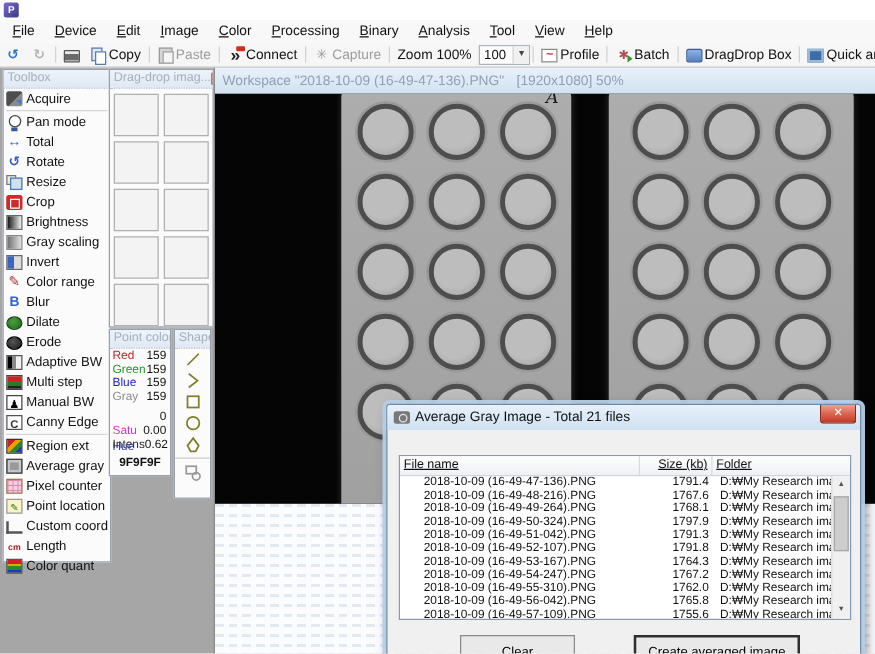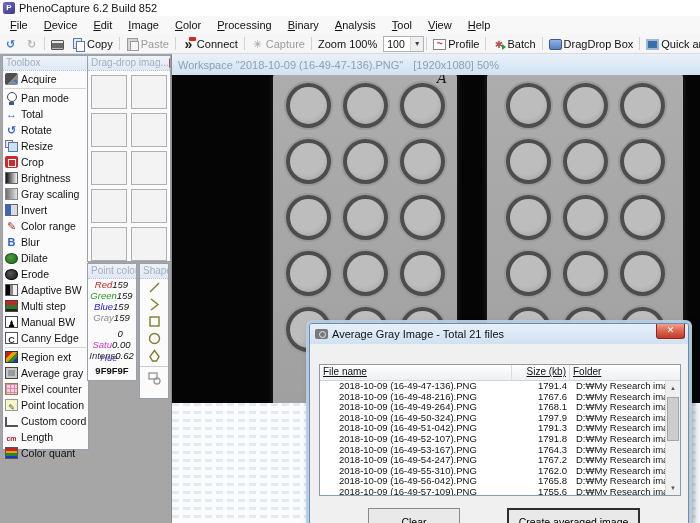--- a/index.html
+++ b/index.html
@@ -86,21 +86,21 @@
 
   .toolbox { left:2px; top:1px; width:87px; height:395px;text-align:right; }
   .tb-item { display:flex; align-items:center; gap:3px; height:16px; padding-left:2px; font-size:10.5px; white-space:nowrap; overflow:hidden; }
   .tb-sep { border-top:1px solid #d5d5d5; margin:1px 2px; }
 
   .dragdrop { left:87px; top:1px; width:84px; height:207px; }
   .thumb-grid { display:grid; grid-template-columns:repeat(2,36px); gap:4px; padding:4px 3px; }
   .thumb { width:36px; height:34px; background:#f3f3f3; border:1px solid #b0b0b0; }
 
   .pointcolor { left:87px; top:209px; width:50px; height:118px; }
-  .pc-row { display:flex; justify-content:center; padding:0 3px 0 2px; font-size:9.5px; height:11px; line-height:11px;font-style:italic; }
+  .pc-row { display:flex; justify-content:space-between; padding:0 3px 0 2px; font-size:9.5px; height:11px; line-height:11px; }
   .pc-row.gap { margin-top:5px; }
   .pc-hex { text-align:center; font-weight:bold; font-size:9.5px; margin-top:4px; }
 
   .shapepanel { left:139px; top:209px; width:30px; height:136px; }
   .shape-item { display:flex; justify-content:center; padding:1px 0; }
   .shape-item.sep { border-top:1px solid #ccc; margin-top:2px; padding-top:3px; }
 
   
   .workspace { position:absolute; left:171px; top:0; width:529px; height:469px; display:flex; flex-direction:column; border-left:1px solid #8a8a8a; }
   .ws-header { height:21px; flex:0 0 21px; background:linear-gradient(#e9f1fa,#d2e2f2); color:#8fa0b4; display:flex; gap:10px; align-items:center; padding-left:6px; white-space:nowrap; overflow:hidden; }
@@ -134,21 +134,20 @@
   .btn-clear { left:58px; width:92px; }
   .btn-create { left:197px; width:133px; border:2px solid #2e2e2e; }
 </style>
 </head>
 <body>
 
 <div id="app">
 
   <div class="titlebar">
     <span class="app-icon">P</span>
-    <span>PhenoCapture 6.2  Build 852</span>
   </div>
 
   <div class="menubar" id="menubar">
       <span class="menu-item"><u>F</u>ile</span>
       <span class="menu-item"><u>D</u>evice</span>
       <span class="menu-item"><u>E</u>dit</span>
       <span class="menu-item"><u>I</u>mage</span>
       <span class="menu-item"><u>C</u>olor</span>
       <span class="menu-item"><u>P</u>rocessing</span>
       <span class="menu-item"><u>B</u>inary</span>

